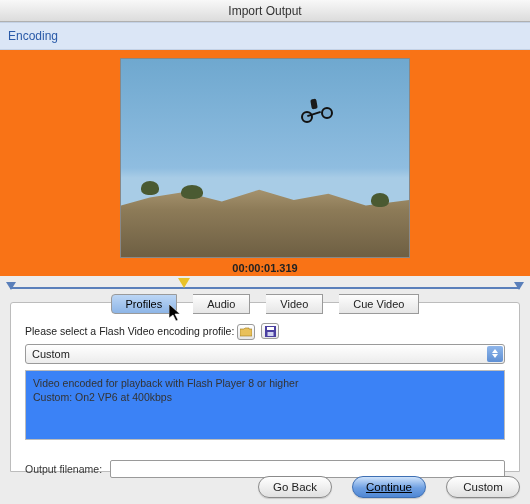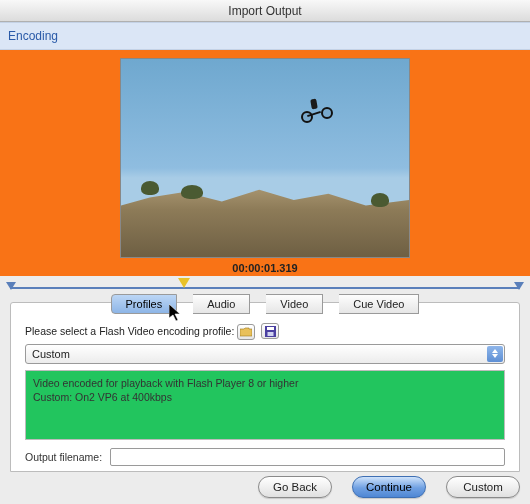--- a/index.html
+++ b/index.html
@@ -130,42 +130,43 @@
   }
   .select-arrows {
     position:absolute; right:1px; top:1px; bottom:1px; width:16px;
     background:linear-gradient(#8fb6ea,#5e8fd4); border-radius:2px;
     display:flex; flex-direction:column; align-items:center; justify-content:center;
   }
   .sa-up,.sa-down{ width:0;height:0;border-left:3px solid transparent;border-right:3px solid transparent;}
   .sa-up{border-bottom:4px solid #fff; margin-bottom:1px;}
   .sa-down{border-top:4px solid #fff;}
   .desc-box {
-    width:100%; height:70px; border:1px solid #bcbcbc; background:#22c55e;
+    width:100%; height:70px; border:1px solid #bcbcbc; background:#3b82f6;
     padding:5px 7px; font-size:10.5px; color:#333; line-height:1.35;
   }
   .output-row {
-    display:flex; align-items:center; gap:8px; margin-top:8px; font-size:10.5px;
+    display:flex; align-items:center; gap:8px; margin-top:20px; font-size:10.5px;
   }
   .output-row input {
     flex:1; height:18px; border:1px solid #9a9a9a; border-radius:2px; background:#fff; padding:0 4px; font-size:11px;
   }
   .footer {
     position:absolute; bottom:6px; right:10px; display:flex; gap:20px;
   }
   .mac-btn {
     min-width:74px; height:22px; border:1px solid #8a8a8a; border-radius:11px;
     background:linear-gradient(#ffffff,#e0e0e0);
     font-size:11.5px; color:#222; display:flex; align-items:center; justify-content:center;
     box-shadow: 0 1px 1px rgba(0,0,0,0.15);
   }
   .mac-btn.primary {
     border-color:#3e6fb3;
     background:linear-gradient(#cfe3fb,#6fa0e2 55%,#4f87d4);
     color:#000;
+    text-decoration:underline;
   }
 </style>
 </head>
 <body>
 
 <div class="titlebar">
   <span>Import Output</span>
 </div>
 
 <div class="section-header">

